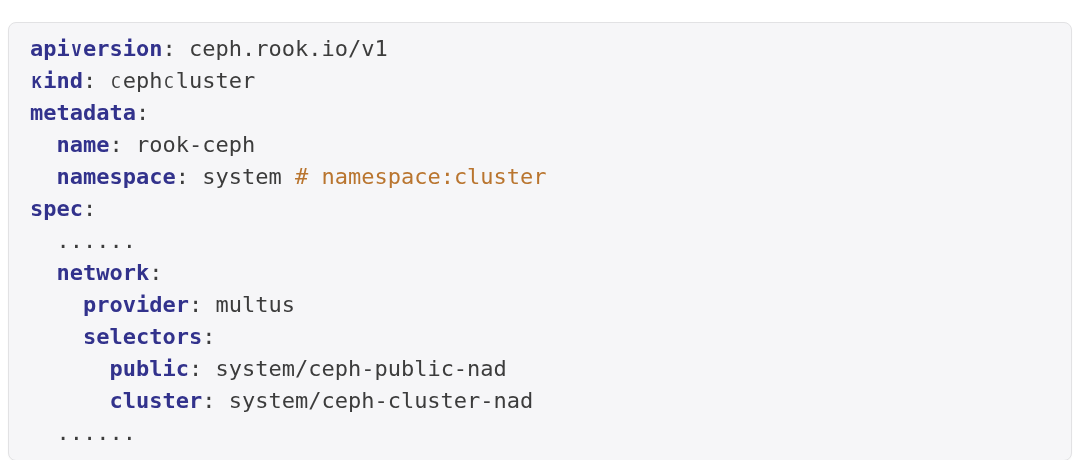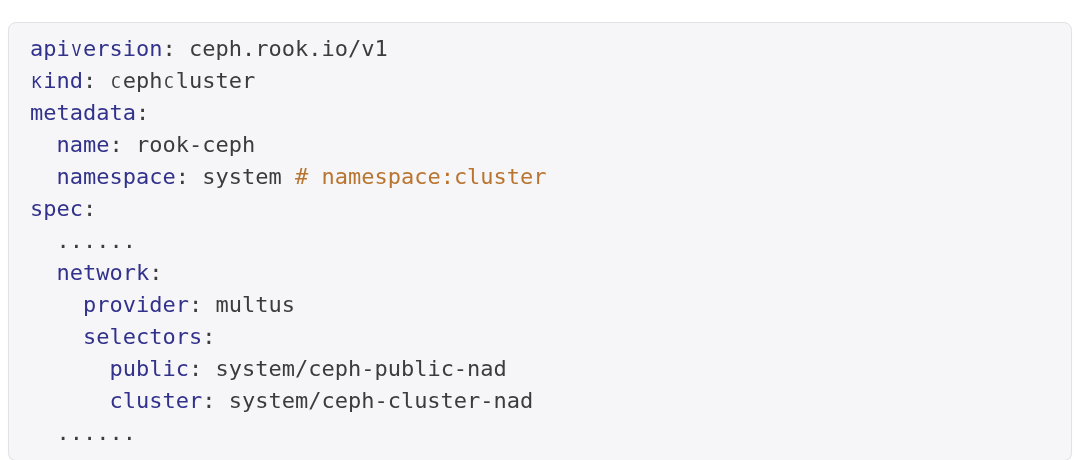--- a/index.html
+++ b/index.html
@@ -28,21 +28,21 @@
     display: block;
     font-family: "DejaVu Sans Mono", "Liberation Mono", monospace;
     font-size: 22px;
     line-height: 32px;
     color: var(--plain-color, #3c3c3c);
   }
   .code-line {
     white-space: pre;
     height: 32px;
   }
-  .tok-key     { color: var(--key-color, #32328c); }
+  .tok-key     { color: var(--key-color, #32328c); font-weight: bold; }
   .tok-plain   { color: var(--plain-color, #3c3c3c); }
   .tok-comment { color: var(--comment-color, #b9752f); }
   
   .cap {
     display: inline-block;
     width: 13.23px;
     font-size: 16.5px;
     text-align: center;
   }
 </style>

